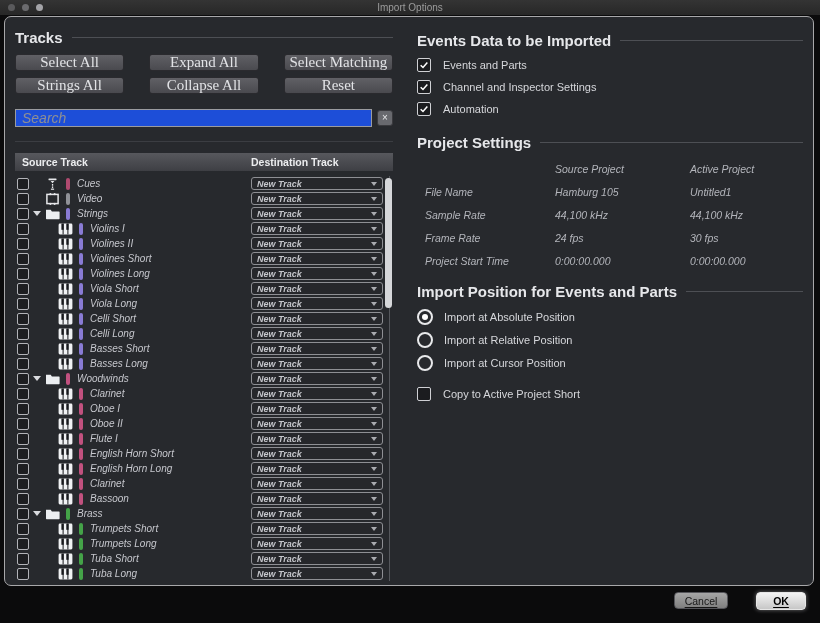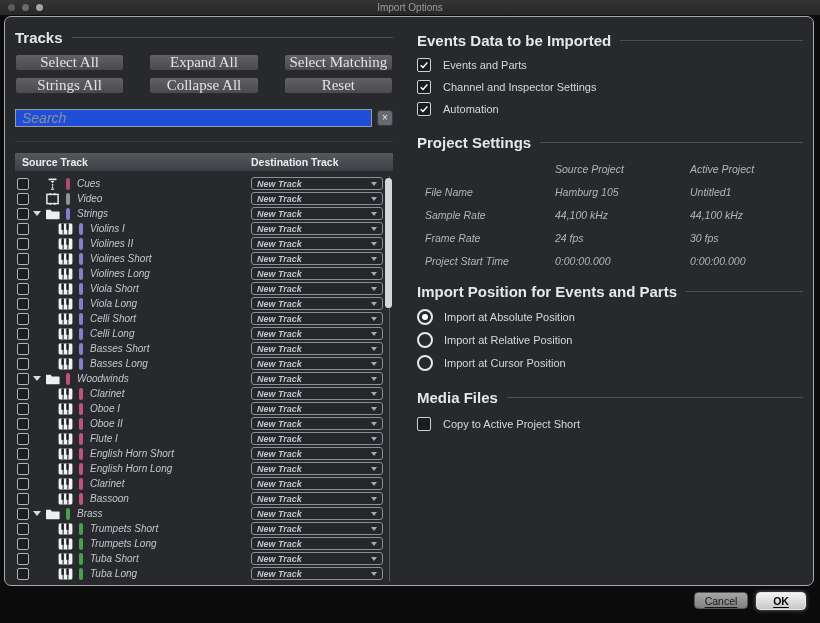--- a/index.html
+++ b/index.html
@@ -109,21 +109,21 @@
     width:12px;height:12px;border:2px solid #e8e9eb;border-radius:50%;
     background:transparent;flex:none;margin-right:11px;
     display:flex;align-items:center;justify-content:center;
   }
   .radio.selected::after{content:"";width:6px;height:6px;border-radius:50%;background:#fff;}
   .mt-mf{margin-top:17px;}
   .mf-items{margin-top:9px;}
   
   .footer{
     position:absolute;bottom:0;left:0;right:0;height:45px;
-    display:flex;align-items:center;justify-content:flex-end;gap:8px;padding-right:14px;
+    display:flex;align-items:center;justify-content:flex-end;gap:28px;padding-right:14px;
   }
   .btn-cancel{
     width:54px;height:17px;border-radius:4px;border:1px solid #55555a;
     background:linear-gradient(#a6a6a6,#7f7f7f);
     color:#161616;font-size:10.5px;font-family:inherit;padding:0;
   }
   .btn-ok{
     width:50px;height:18px;border-radius:4px;border:1px solid #e6e6e6;
     background:linear-gradient(#f4f4f4,#c7c7c7);
     color:#000;font-size:10.5px;font-weight:bold;font-family:inherit;padding:0;
@@ -778,24 +778,20 @@
         <div class="radio-row">
           <span class="radio"></span>
           <span class="chk-label">Import at Relative Position</span>
         </div>
         <div class="radio-row">
           <span class="radio"></span>
           <span class="chk-label">Import at Cursor Position</span>
         </div>
       </div>
 
-    <div class="sec-heading mt-mf">
-      <span class="ht">Media Files</span>
-      <span class="hline"></span>
-    </div>
     <div class="chk-items mf-items" id="media-files-items">
         <div class="chk-row">
           <span class="cbx"></span>
           <span class="chk-label">Copy to Active Project Short</span>
         </div>
       </div>
   </div>
 
 </div>
 

